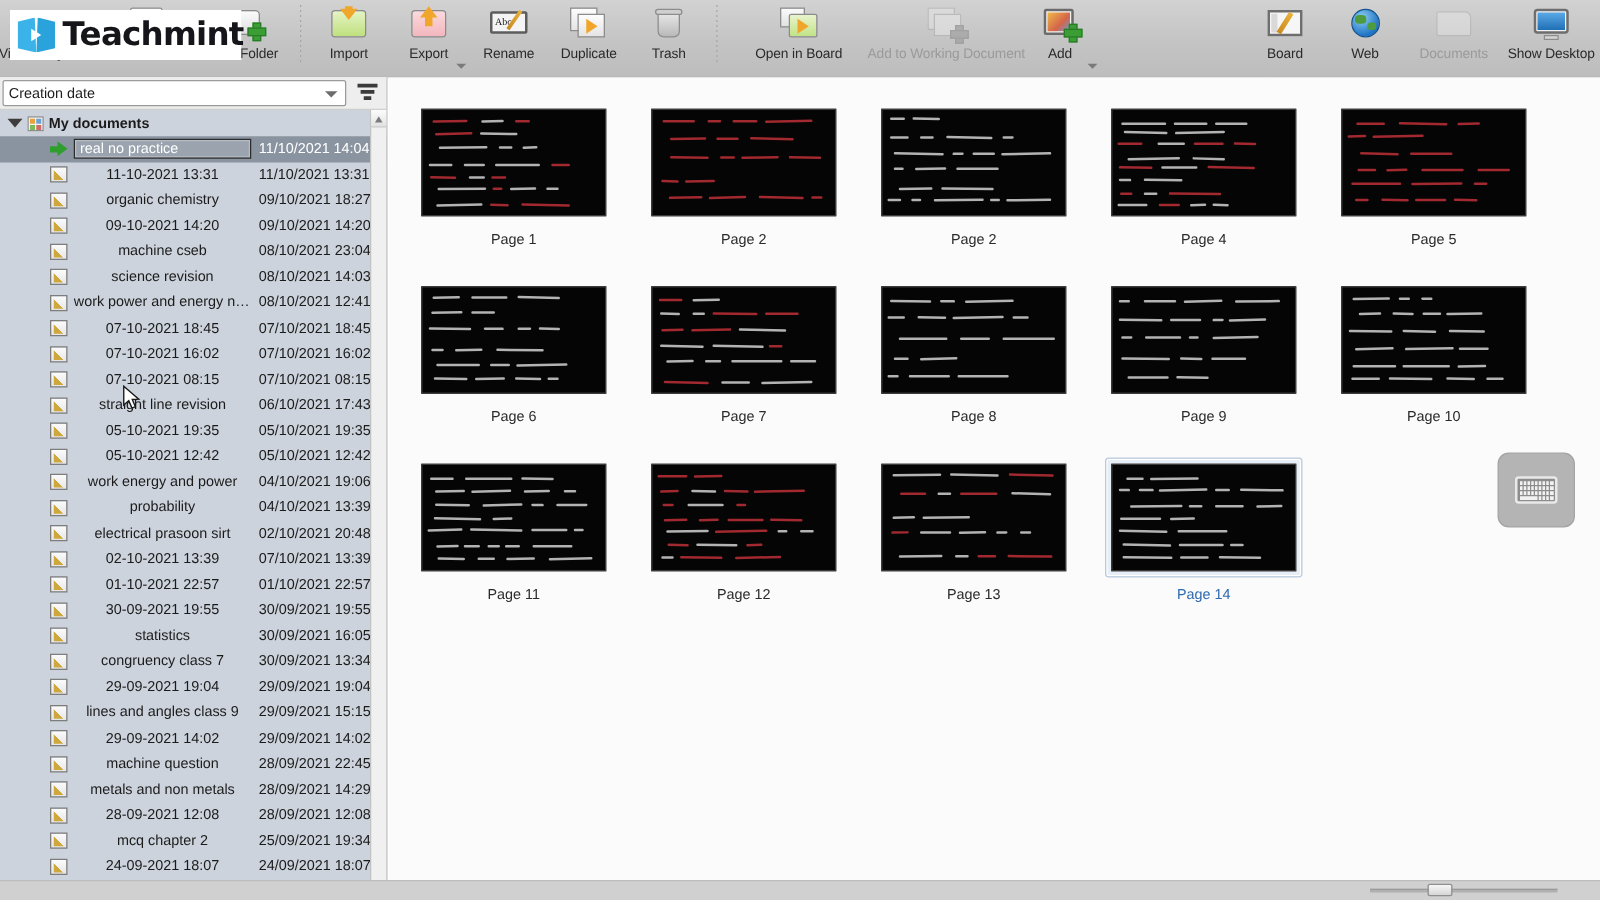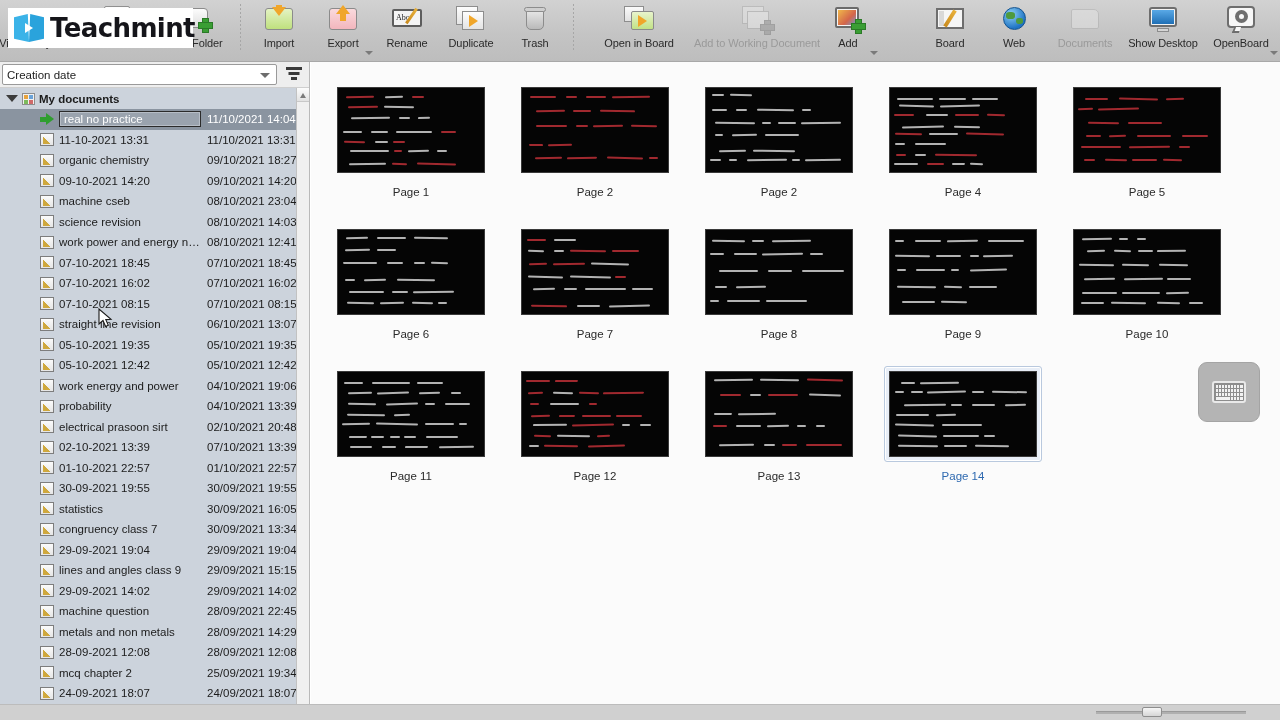--- a/index.html
+++ b/index.html
@@ -162,21 +162,21 @@
     background: linear-gradient(#fbfbfb, #e6e6e6);
     border: 1px solid #7d7d7d; margin-right: 5px;
   }
   .row .doc-ic::after {
     content: ""; position: absolute; left: 2px; top: 2px;
     width: 9px; height: 8px;
     background: linear-gradient(45deg, #cfa83d 0 45%, transparent 45%);
   }
   .row .nm {
     flex: 1; white-space: nowrap; overflow: hidden;
-    text-overflow: ellipsis; padding-right: 6px;
+    text-overflow: ellipsis; padding-right: 6px; text-align: center;
   }
   .row .dt { width: 102px; text-align: left; flex: 0 0 auto; }
 
   .row.selected { background: #8a94a0; color: #ffffff; padding-left: 40px; }
   .row.selected .nm-edit {
     flex: 1; margin-right: 6px; height: 16px;
     background: #9aa3ae; border: 1px solid #2b2b2b;
     display: flex; align-items: center; padding: 0 4px;
     color: #ffffff; box-shadow: inset 0 0 0 1px #b6bdc6;
   }
@@ -422,30 +422,20 @@
 
     <div class="tb-btn med">
       <div class="ic">
         <div style="position:absolute;left:2px;top:3px;width:28px;height:20px;background:#f3f3f3;border:2px solid #6e6e6e;border-radius:3px;"></div>
         <div style="position:absolute;left:5px;top:6px;width:22px;height:14px;background:linear-gradient(#5aa9e6,#1f6fb5);"></div>
         <div style="position:absolute;left:10px;top:24px;width:12px;height:4px;background:#d5d5d5;border:1px solid #8c8c8c;"></div>
       </div>
       <div class="lbl">Show Desktop</div>
     </div>
 
-    <div class="tb-btn med">
-      <div class="ic">
-        <div style="position:absolute;left:2px;top:2px;width:28px;height:22px;background:#f7f7f7;border:2px solid #6e6e6e;border-radius:4px;"></div>
-        <div style="position:absolute;left:8px;top:23px;width:7px;height:6px;background:#f7f7f7;border-left:2px solid #6e6e6e;border-bottom:2px solid #6e6e6e;transform:skewX(-20deg);"></div>
-        <div style="position:absolute;left:10px;top:6px;width:13px;height:13px;border-radius:50%;background:#6e6e6e;"></div>
-        <div style="position:absolute;left:14px;top:10px;width:5px;height:5px;border-radius:50%;background:#f7f7f7;"></div>
-      </div>
-      <div class="lbl">OpenBoard</div>
-      <div class="tb-caret"></div>
-    </div>
   </div>
 </div>
 
 <div id="logo-overlay">
   <div id="logo-mark">
     <div class="bk"></div>
       <div class="bk2"></div>
       <div class="play"></div>
   </div>
   <div id="logo-text">Teachmint</div>
@@ -523,21 +513,21 @@
           <span class="dt">07/10/2021 16:02</span>
         </div>
         <div class="row">
           <span class="doc-ic"></span>
           <span class="nm">07-10-2021 08:15</span>
           <span class="dt">07/10/2021 08:15</span>
         </div>
         <div class="row">
           <span class="doc-ic"></span>
           <span class="nm">straight line revision</span>
-          <span class="dt">06/10/2021 13:07</span>
+          <span class="dt">06/10/2021 17:43</span>
         </div>
         <div class="row">
           <span class="doc-ic"></span>
           <span class="nm">05-10-2021 19:35</span>
           <span class="dt">05/10/2021 19:35</span>
         </div>
         <div class="row">
           <span class="doc-ic"></span>
           <span class="nm">05-10-2021 12:42</span>
           <span class="dt">05/10/2021 12:42</span>

